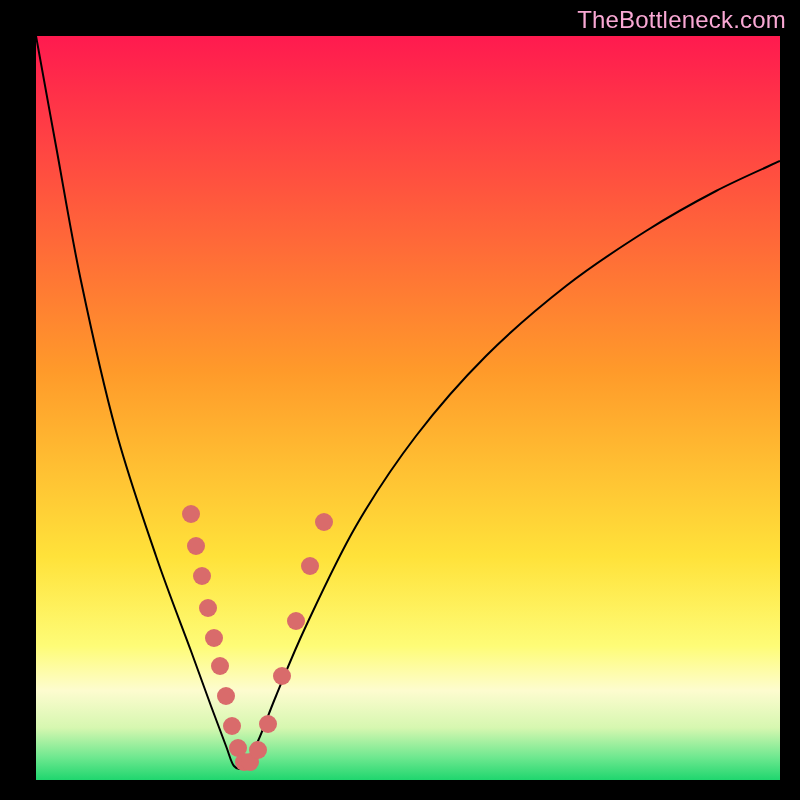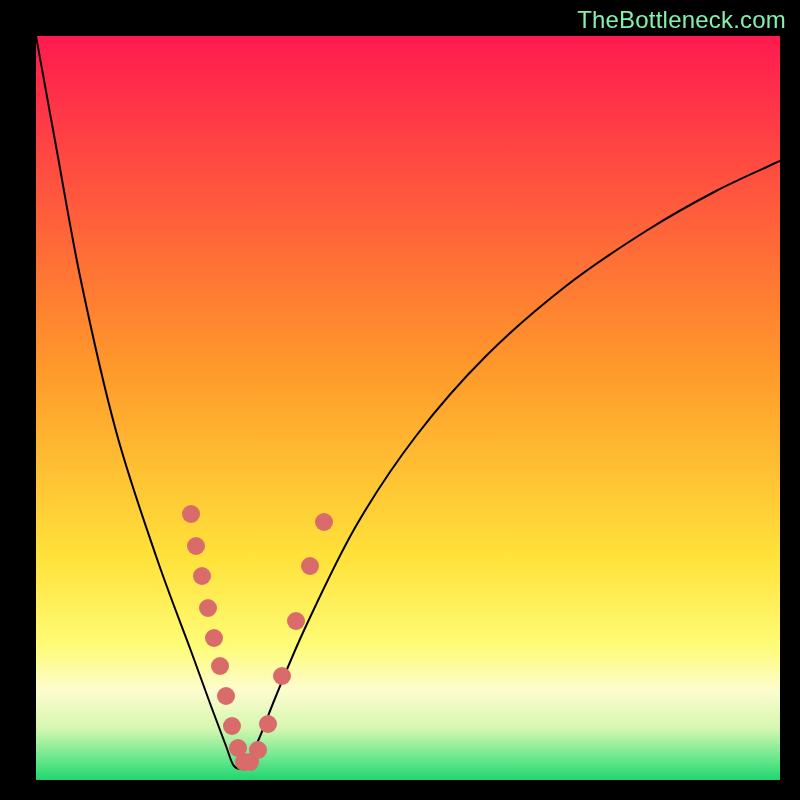--- a/index.html
+++ b/index.html
@@ -26,21 +26,21 @@
   }
   .plot svg {
     display: block;
     width: 744px;
     height: 744px;
   }
   .watermark {
     position: absolute;
     top: 6px;
     right: 14px;
-    color: #86efac;
+    color: #f9a8d4;
     font-size: 24px;
     font-weight: 500;
     letter-spacing: 0.2px;
     user-select: none;
   }
 </style>
 </head>
 <body>
 
 <div class="stage">

